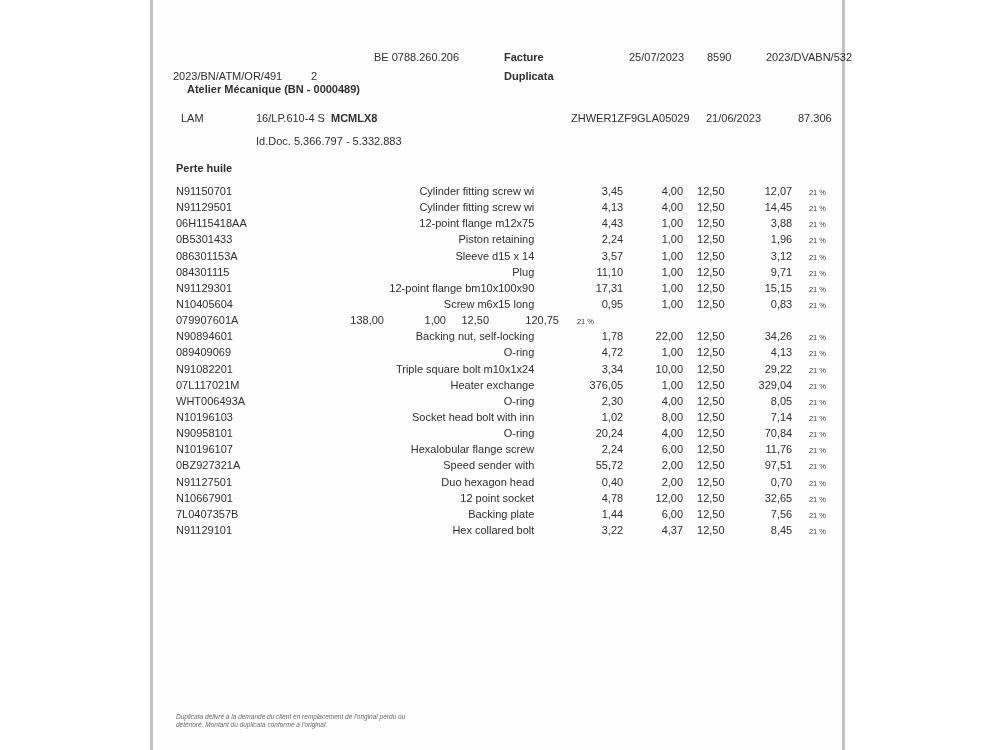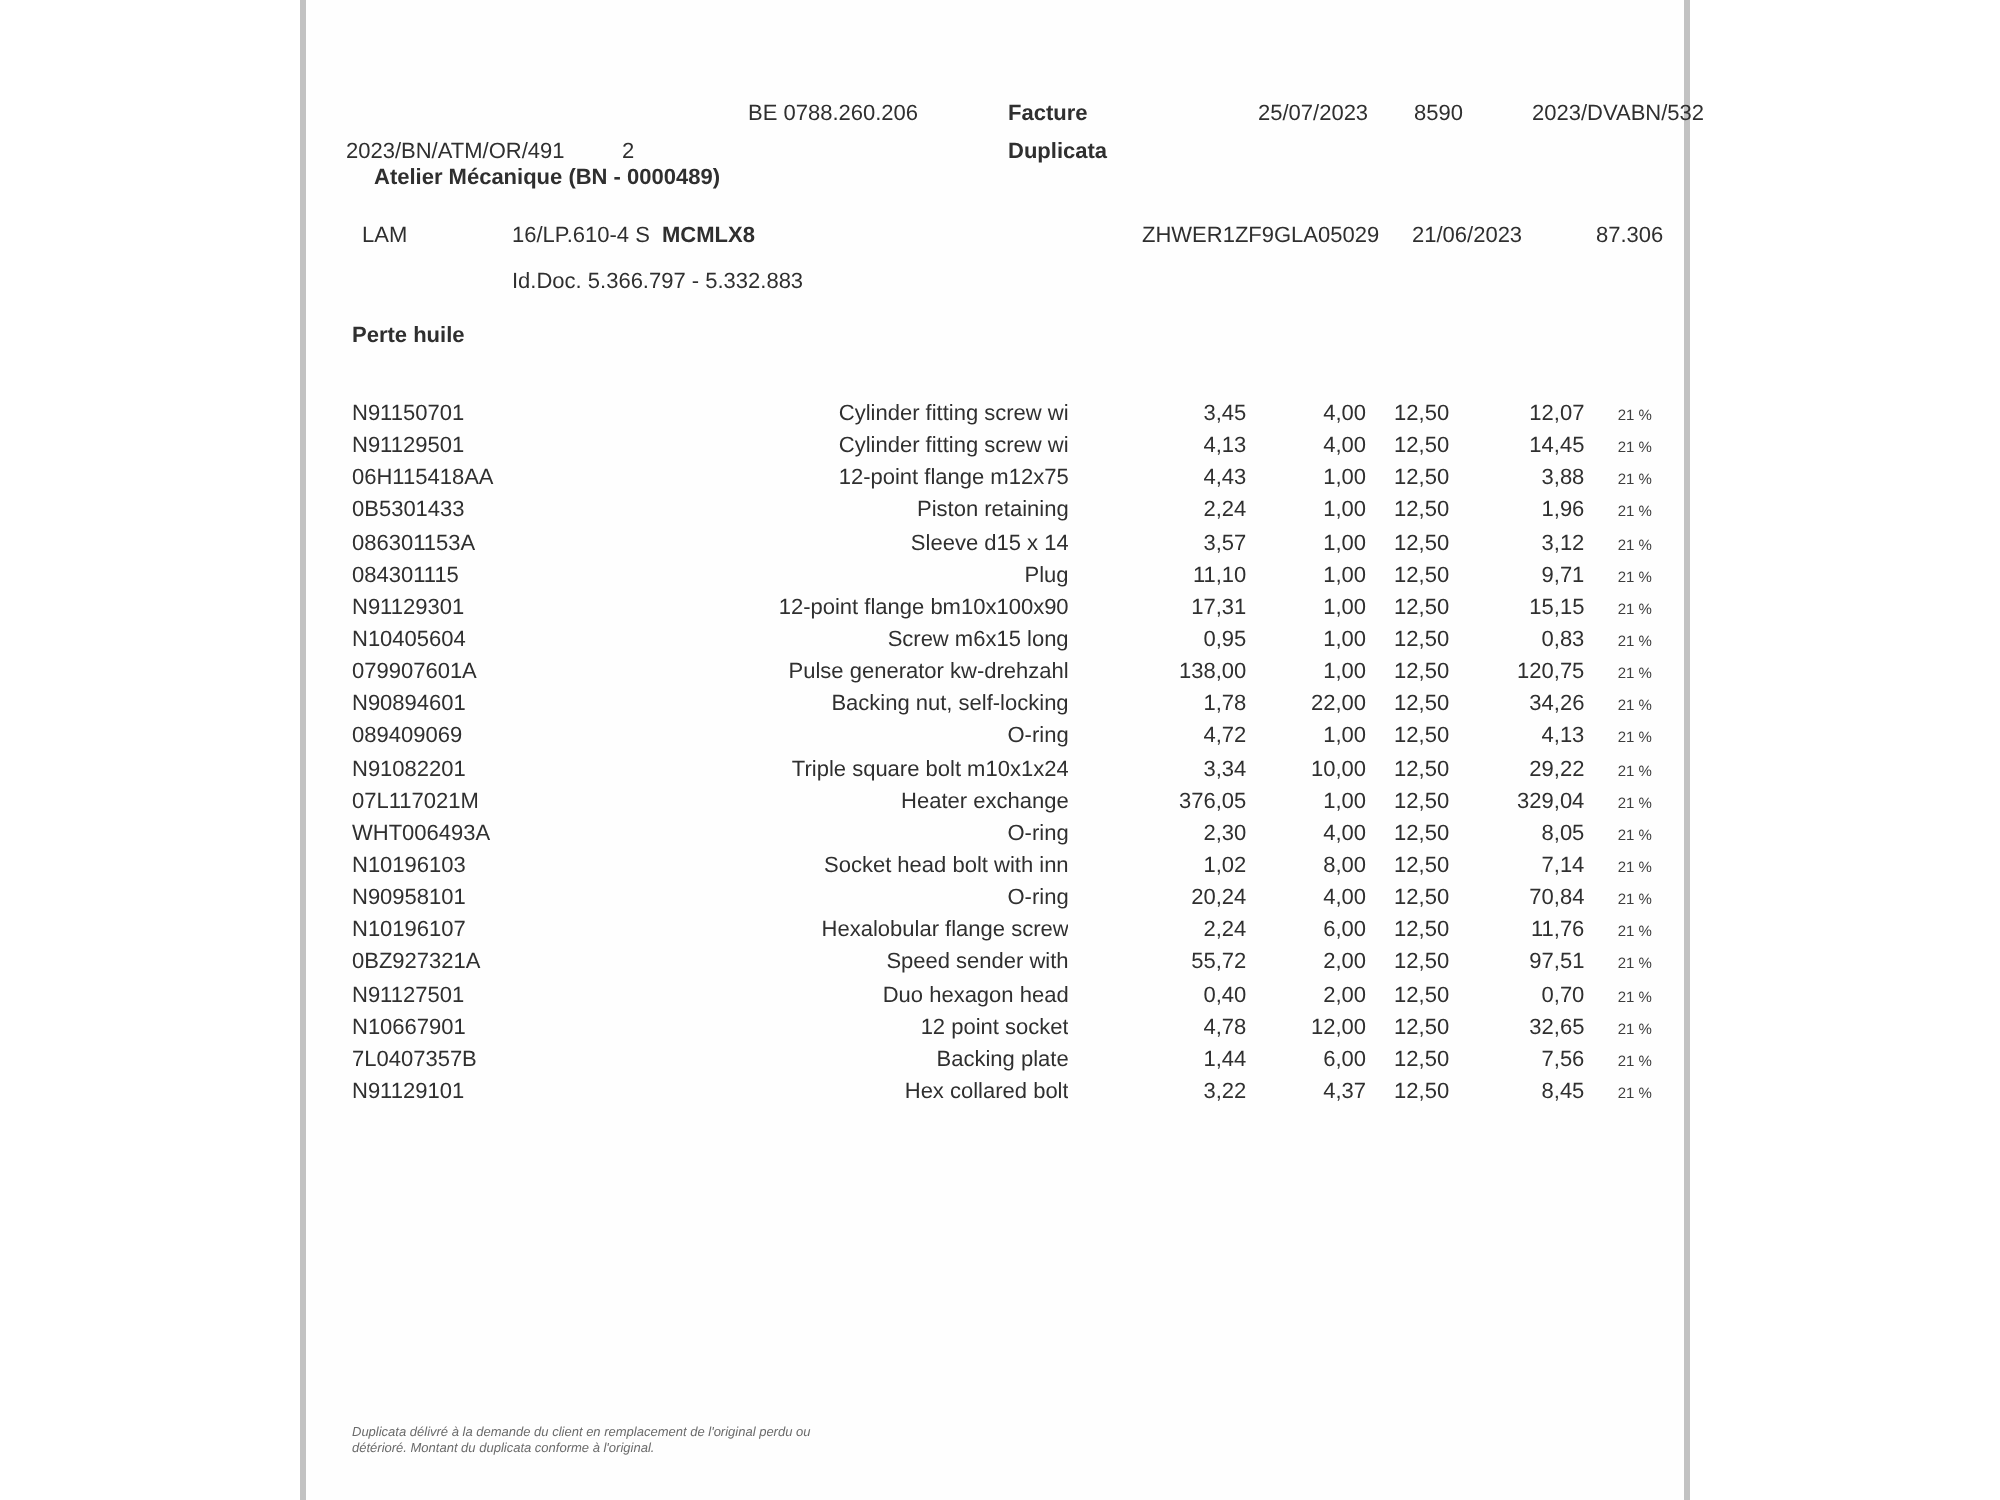--- a/index.html
+++ b/index.html
@@ -18,21 +18,21 @@
   .b{font-weight:bold;}
   
   .table{
     position:absolute;left:23px;top:183px;width:650px;
   }
   .trow{
     display:flex;align-items:baseline;height:16.15px;line-height:16.15px;
     font-size:11px;white-space:nowrap;
   }
   .cell{display:block;overflow:hidden;}
-  .col-part {width:116px;text-align:left;margin-top:16px;}
+  .col-part {width:116px;text-align:left;}
   .col-desc {width:255px;text-align:right;}
   .col-price{width:92px;text-align:right;}
   .col-qty  {width:62px;text-align:right;}
   .col-rate {width:43px;text-align:right;}
   .col-total{width:70px;text-align:right;}
   .col-vat  {width:35px;text-align:right;font-size:7.5px;color:#3d3d3d;}
   
   .fineprint{
     position:absolute;left:23px;top:713px;
     font-size:6.5px;line-height:8px;font-style:italic;color:#6a6a6a;
@@ -134,21 +134,20 @@
           <span class="cell col-part">N10405604</span>
           <span class="cell col-desc">Screw m6x15 long</span>
           <span class="cell col-price">0,95</span>
           <span class="cell col-qty">1,00</span>
           <span class="cell col-rate">12,50</span>
           <span class="cell col-total">0,83</span>
           <span class="cell col-vat">21 %</span>
         </div>
         <div class="trow">
           <span class="cell col-part">079907601A</span>
-          <span class="cell col-desc">Pulse generator kw-drehzahl</span>
           <span class="cell col-price">138,00</span>
           <span class="cell col-qty">1,00</span>
           <span class="cell col-rate">12,50</span>
           <span class="cell col-total">120,75</span>
           <span class="cell col-vat">21 %</span>
         </div>
         <div class="trow">
           <span class="cell col-part">N90894601</span>
           <span class="cell col-desc">Backing nut, self-locking</span>
           <span class="cell col-price">1,78</span>

